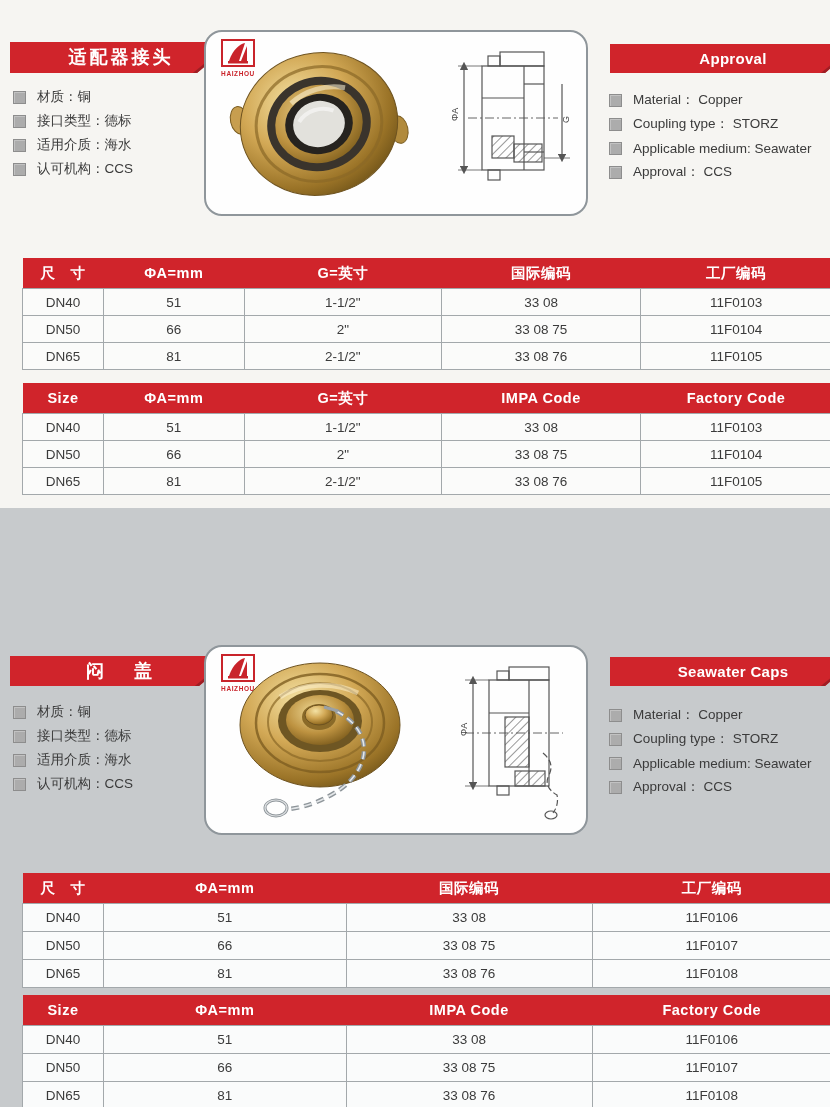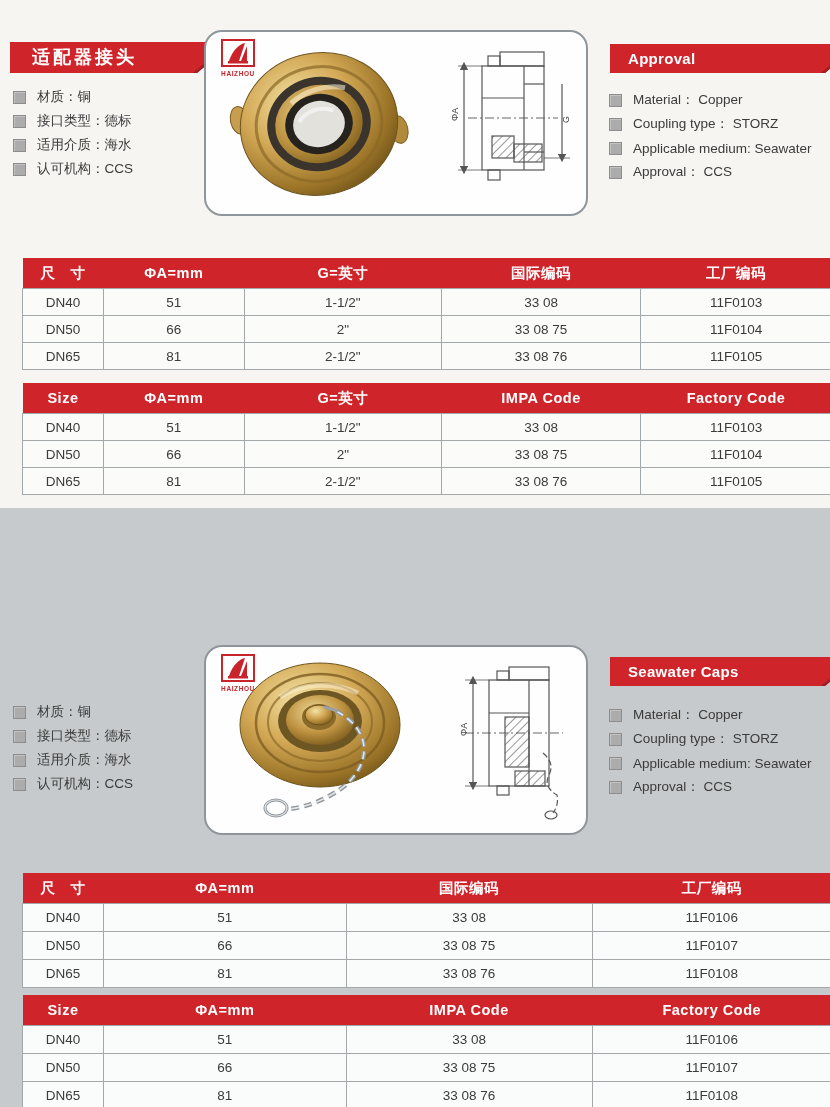--- a/index.html
+++ b/index.html
@@ -4,21 +4,21 @@
 <style>
   html,body{margin:0;padding:0;}
   #page{position:relative;width:830px;height:1107px;background:#F6F5F2;overflow:hidden;
         font-family:"Liberation Sans","DejaVu Sans",sans-serif;color:#3B3B3B;}
   #gray-band{position:absolute;left:0;top:508px;width:830px;height:599px;background:#C7CACC;}
 
   .abs{position:absolute;}
 
   
   .ribbon{position:absolute;background:#D0242B;color:#fff;font-weight:bold;
-          clip-path:polygon(0 0,100% 0,100% calc(100% - 11px),calc(100% - 13px) 100%,0 100%);}
+          clip-path:polygon(0 0,100% 0,100% calc(100% - 11px),calc(100% - 13px) 100%,0 100%);text-align:center;}
   .ribbon::after{content:"";position:absolute;right:0;bottom:0;width:22px;height:18px;
           background:#9E1E24;clip-path:polygon(100% 22%,100% 100%,22% 100%);}
   .ribbon span{position:relative;z-index:2;}
   .ribbon-cn{font-size:18px;letter-spacing:3px;padding-left:22px;}
   .ribbon-en{font-size:15px;letter-spacing:.3px;padding-left:18px;}
 
   
   .product-box{position:absolute;width:380px;background:#FEFEFE;border:2px solid #8F969B;border-radius:18px;}
   .logo{position:absolute;left:10px;top:7px;width:44px;text-align:center;line-height:1;}
   .logo-text{display:block;margin-top:1px;font-size:6.5px;font-weight:bold;color:#C9242B;letter-spacing:.6px;}
@@ -245,20 +245,23 @@
             <td>DN65</td>
             <td>81</td>
             <td>2-1/2"</td>
             <td>33 08 76</td>
             <td>11F0105</td>
           </tr>
         </tbody>
       </table>
     </div>
 
+  <div class="ribbon ribbon-cn on-gray" style="left:10px;top:656px;width:180px;height:30px;line-height:30px;letter-spacing:6px;">
+    <span>闷　盖</span>
+  </div>
 
   <div class="specs" style="left:13px;top:700px;">
       <div class="spec-item">
         <span class="bullet"></span>
         <span class="spec-text">材质：铜</span>
       </div>
       <div class="spec-item">
         <span class="bullet"></span>
         <span class="spec-text">接口类型：德标</span>
       </div>

